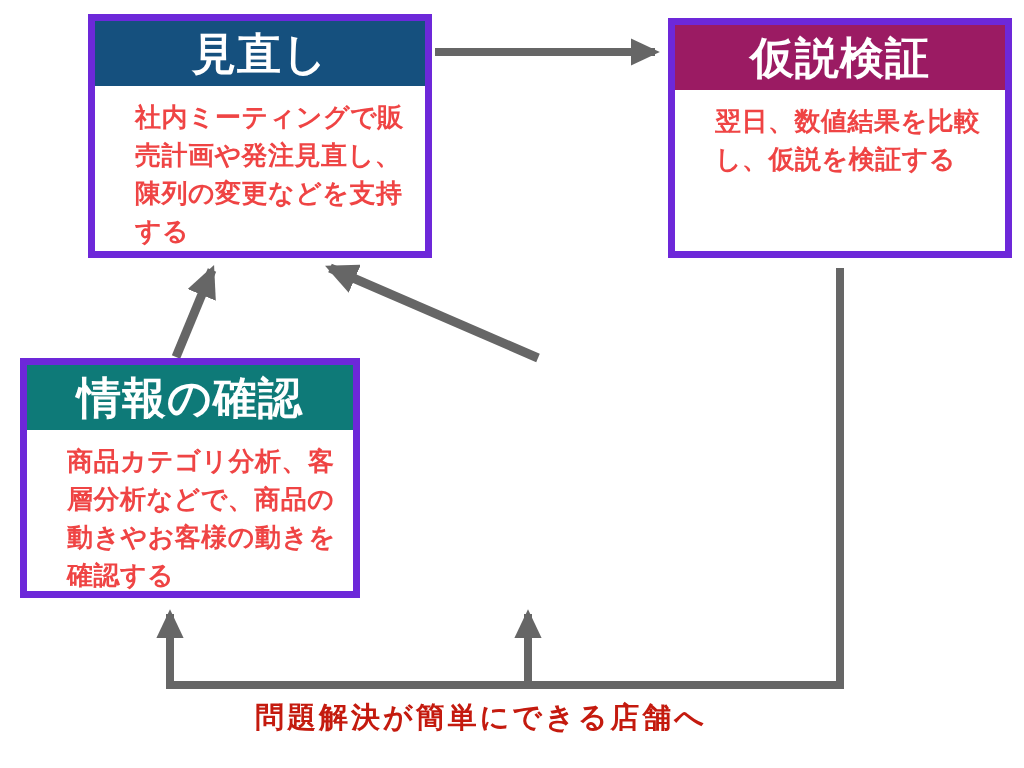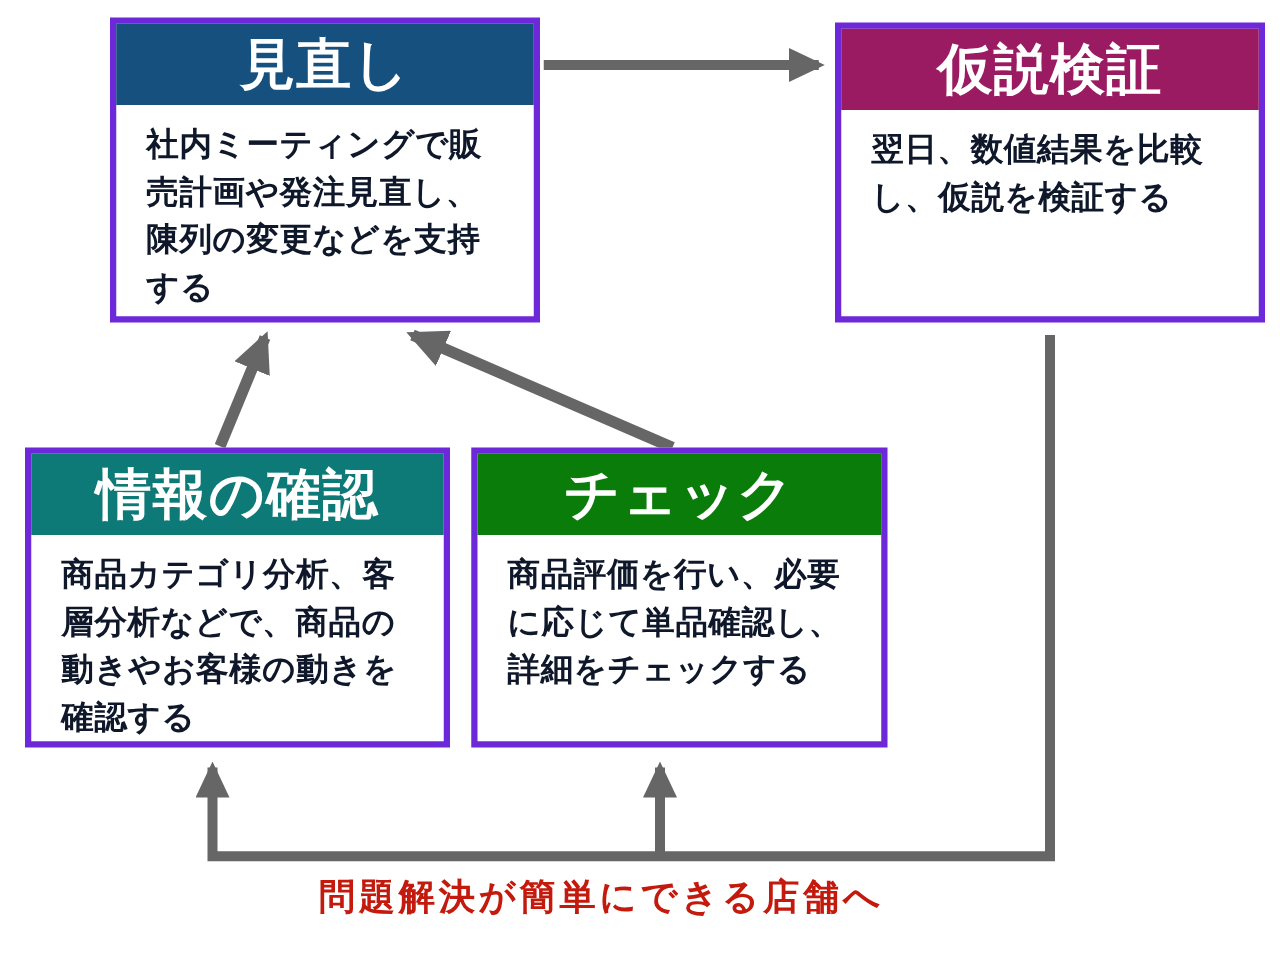--- a/index.html
+++ b/index.html
@@ -19,40 +19,40 @@
     position: absolute;
     left: 0;
     top: 0;
     width: 1024px;
     height: 768px;
     pointer-events: none;
   }
   .box {
     position: absolute;
     background: #ffffff;
-    border: 5px solid #6d28d9;
+    border: 7px solid #6d28d9;
     box-sizing: border-box;
   }
   .box .hd {
     display: block;
     height: 65px;
     line-height: 65px;
     text-align: center;
     color: #ffffff;
     font-size: 44px;
     font-weight: bold;
     letter-spacing: 1px;
     white-space: nowrap;
     overflow: hidden;
   }
   .box .bd {
-    padding: 12px 14px 0 24px;
+    padding: 12px 14px 0 40px;
     font-size: 26px;
     font-weight: bold;
-    color: #0f172a;
+    color: #ef4444;
     line-height: 38px;
     white-space: pre-line;
     letter-spacing: 0.5px;
   }
   .box-minaoshi  { left: 88px;  top: 14px;  width: 344px; height: 244px; }
   .box-kasetsu   { left: 668px; top: 18px;  width: 344px; height: 240px; }
   .box-joho      { left: 20px;  top: 358px; width: 340px; height: 240px; }
   .box-check     { left: 377px; top: 358px; width: 333px; height: 240px; }
   .hd-blue    { background: #15507E; }
   .hd-magenta { background: #9B1B63; }
@@ -104,22 +104,16 @@
   </section>
 
   <section class="box box-joho">
     <header class="hd hd-teal">情報の確認</header>
     <div class="bd">商品カテゴリ分析、客
 層分析などで、商品の
 動きやお客様の動きを
 確認する</div>
   </section>
 
-  <section class="box box-check">
-    <header class="hd hd-green">チェック</header>
-    <div class="bd">商品評価を行い、必要
-に応じて単品確認し、
-詳細をチェックする</div>
-  </section>
 
   <div class="footer-label">問題解決が簡単にできる店舗へ</div>
 
 </div>
 
 </body></html>

